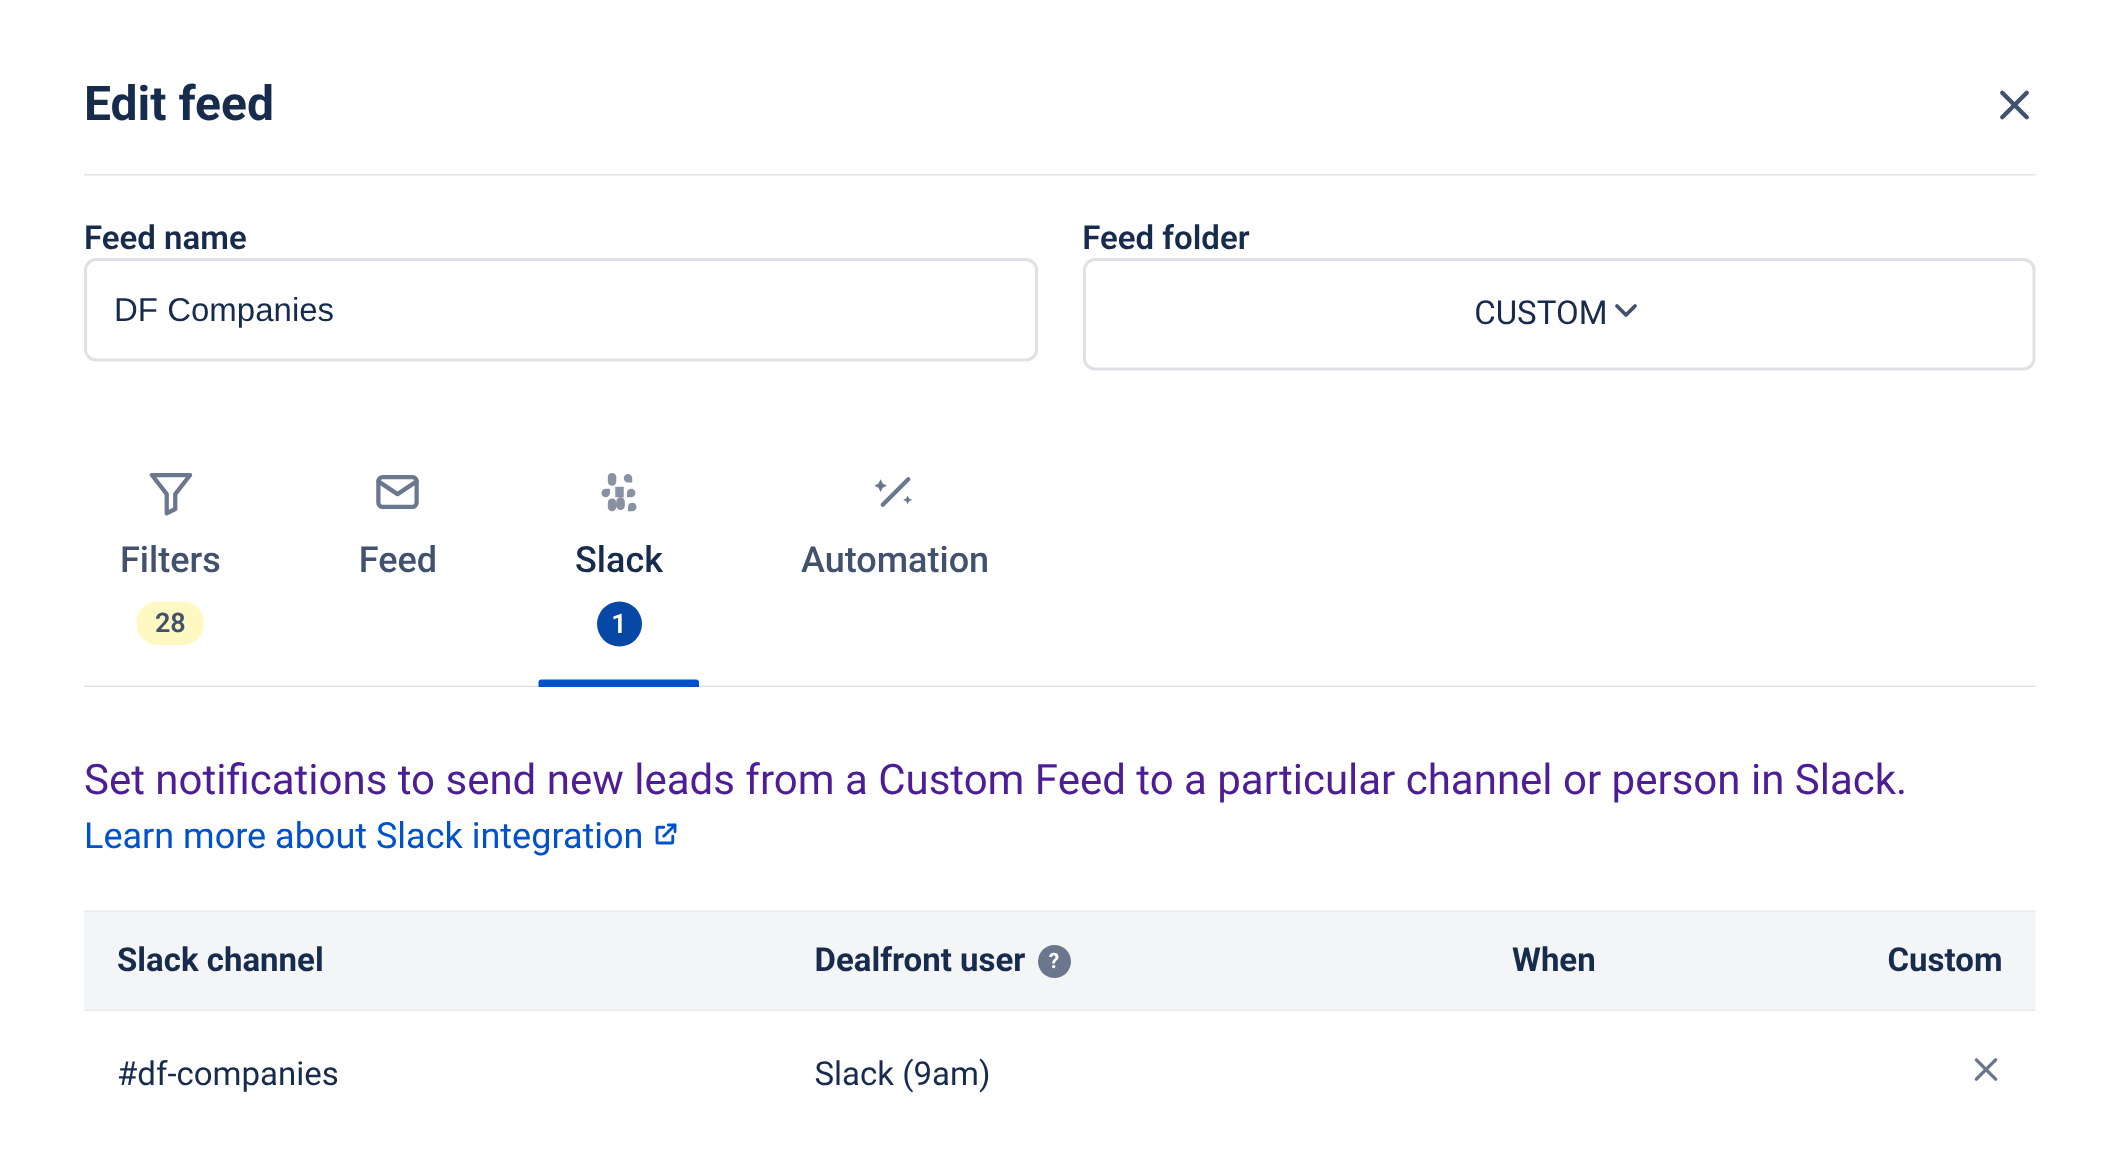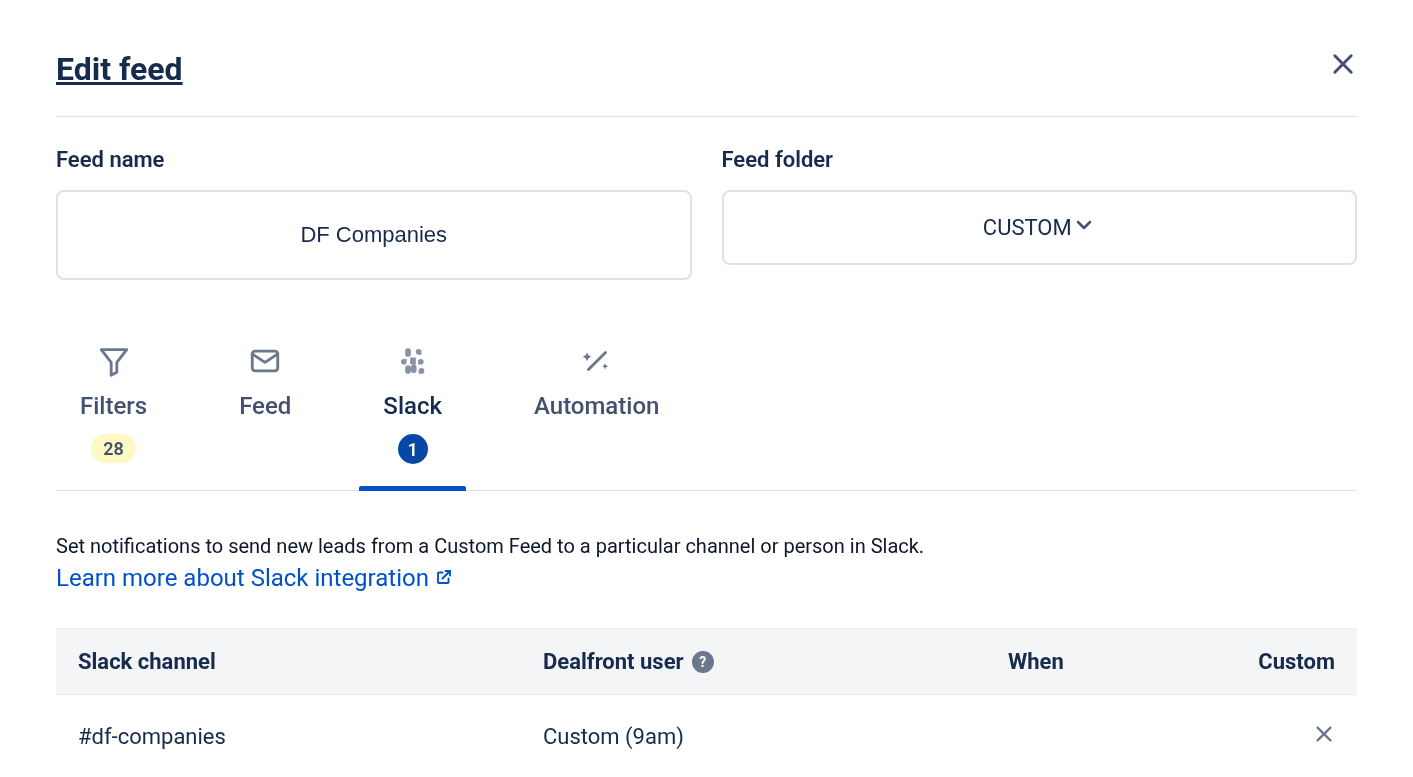--- a/index.html
+++ b/index.html
@@ -12,24 +12,23 @@
   background: #fff;
   color: #172B4D;
   width: 1413px;
 }
 .container {
   padding: 50px 56px;
 }
 .header {
   display: flex;
   justify-content: space-between;
-  align-items: flex-start;
+  align-items: flex-end;
   padding-bottom: 28px;
   border-bottom: 1px solid #DFE1E6;
-  text-decoration: underline;
 }
 .header h1 {
   font-size: 32px;
   font-weight: 700;
   color: #172B4D;
 }
 .close-btn {
   cursor: pointer;
   color: #42526E;
   display: flex;
@@ -47,32 +46,30 @@
 }
 .form-group {
   flex: 1;
   display: flex;
   flex-direction: column;
 }
 .form-label {
   font-size: 22px;
   font-weight: 600;
   color: #172B4D;
-  margin-bottom: 18px;
 }
 .text-input {
-  height: 90px;
+  height: 69px;
   border: 2px solid #DFE1E6;
   border-radius: 8px;
   padding: 0 18px;
   font-size: 22px;
   color: #172B4D;
   background: #fff;
   outline: none;
-  text-align: center;
 }
 .select-wrap {
   position: relative;
 }
 .select-display {
   height: 75px;
   border: 2px solid #DFE1E6;
   border-radius: 8px;
   padding: 0 18px;
   font-size: 22px;
@@ -146,23 +143,23 @@
   border-radius: 15px;
   display: inline-flex;
   align-items: center;
   justify-content: center;
   padding: 0 10px;
 }
 .content {
   margin-top: 40px;
 }
 .desc {
-  font-size: 20px;
+  font-size: 28px;
   line-height: 1.55;
-  color: #0f172a;
+  color: #4c1d95;
 }
 .link {
   color: #0052CC;
   font-size: 24px;
   text-decoration: none;
   display: inline-flex;
   align-items: center;
   gap: 6px;
   margin-top: 2px;
   cursor: pointer;
@@ -324,21 +321,21 @@
         <div class="th col-channel">Slack channel</div>
         <div class="th col-user">
           <span>Dealfront user</span>
           <span class="help-icon">?</span>
         </div>
         <div class="th col-when">When</div>
         <div class="th col-actions">Custom</div>
       </div>
       <div class="trow">
         <div class="td col-channel">#df-companies</div>
-        <div class="td col-when">Custom (9am)</div>
+        <div class="td col-when">Slack (9am)</div>
         <div class="td row-action">
           <span class="row-close">
             <span>
               <svg viewBox="0 0 24 24" fill="none" stroke="currentColor" stroke-width="2.5" stroke-linecap="round">
                   <line x1="5" y1="5" x2="19" y2="19"></line>
                   <line x1="19" y1="5" x2="5" y2="19"></line>
                 </svg>
             </span>
           </span>
         </div>

